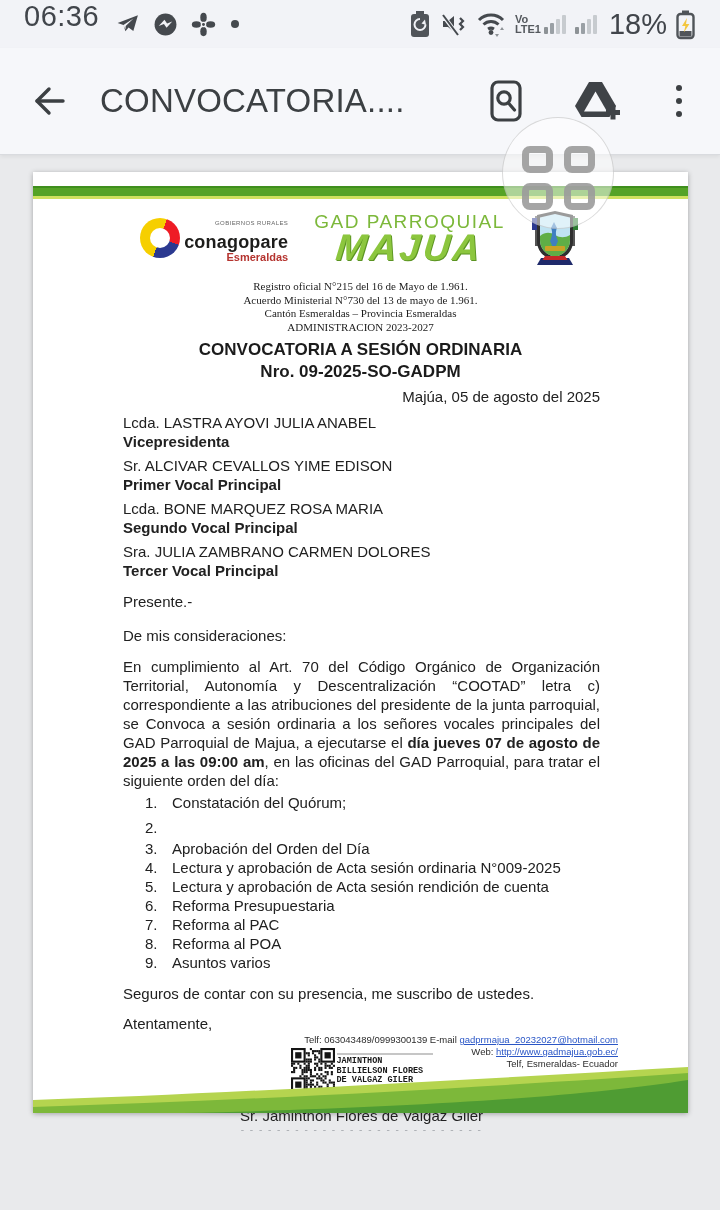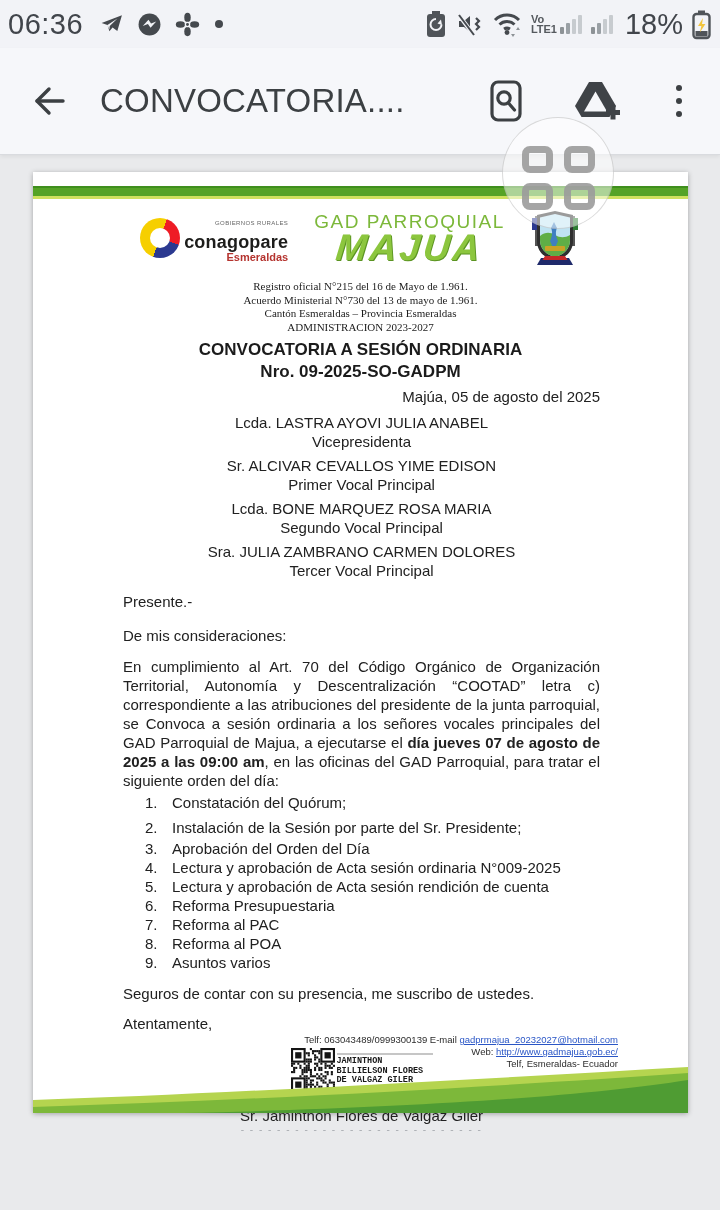--- a/index.html
+++ b/index.html
@@ -4,22 +4,22 @@
 <style>
   html,body{margin:0;padding:0;}
   body{
     width:720px;height:1210px;position:relative;overflow:hidden;
     background:#e9eaec;
     font-family:"Liberation Sans",sans-serif;
     -webkit-font-smoothing:antialiased;
   }
   
   .status-bar{
-    height:48px;background:#f2f3f7;display:flex;align-items:center;
-    padding:0 8px;box-sizing:border-box;
+    height:48px;background:#f2f3f7;display:flex;
+    padding:0 24px;box-sizing:border-box;
   }
   .sb-time{font-size:29px;color:#41454b;letter-spacing:.5px;}
   .sb-left{display:flex;align-items:center;gap:13px;margin-left:16px;}
   .sb-right{margin-left:auto;display:flex;align-items:center;gap:8px;}
   .sb-icon{display:block;}
   .sb-dot{width:8px;height:8px;border-radius:50%;background:#45494e;margin-left:2px;}
   .net-group{display:flex;align-items:flex-end;gap:2px;}
   .net-label{font-size:11px;line-height:10px;font-weight:700;color:#55595e;text-align:left;}
   .bars{display:flex;align-items:flex-end;gap:2px;height:20px;margin-left:1px;}
   .bars i{display:block;width:4px;border-radius:1px;}
@@ -65,22 +65,22 @@
   .gad-line{color:#7cb83a;font-size:19px;letter-spacing:1.5px;line-height:20px;}
   .gad-name{color:#8cc63e;font-size:37px;font-weight:800;font-style:italic;letter-spacing:3px;
     line-height:32px;transform:skewX(-6deg);text-shadow:1px 1px 0 #5b9422;}
   .shield{margin-left:8px;flex:0 0 auto;}
   
   .reg{margin-top:12px;text-align:center;font-family:"Liberation Serif",serif;font-size:11px;line-height:13.5px;color:#1c1c1c;}
   .doc-title{margin-top:5px;text-align:center;font-weight:700;font-size:17px;line-height:22px;color:#1b1b1b;}
   .date{margin-top:4px;text-align:right;padding-right:88px;line-height:19px;}
   
   .main{margin:7px 88px 0 90px;}
-  .recipient{margin-bottom:5px;text-align:center;}
-  .recipient .r-role{font-weight:400;}
+  .recipient{margin-bottom:5px;}
+  .recipient .r-role{font-weight:700;}
   .presente{margin-top:12px;}
   .salutation{margin-top:15px;}
   .para{margin-top:12px;text-align:justify;}
   .para b{font-weight:700;}
   .agenda{margin-top:3px;padding-left:22px;}
   .agenda-row{display:flex;}
   .agenda-row .num{width:27px;flex:0 0 auto;}
   .agenda-row.g1{margin-bottom:6px;}
   .agenda-row.g2{margin-bottom:2px;}
   .closing{margin-top:12px;}
@@ -304,21 +304,20 @@
 
       <div class="para"><span>En cumplimiento al Art. 70 del Código Orgánico de Organización Territorial, Autonomía y Descentralización “COOTAD” letra c) correspondiente a las atribuciones del presidente de la junta parroquial, se Convoca a sesión ordinaria a los señores vocales principales del GAD Parroquial de Majua, a ejecutarse el </span><b>día jueves  07 de agosto de 2025 a las 09:00 am</b><span>, en las oficinas del GAD Parroquial, para tratar el siguiente orden del día:</span></div>
 
       <div class="agenda">
         <div class="agenda-row g1">
             <span class="num">1.</span>
             <span class="txt">Constatación del Quórum;</span>
           </div>
         <div class="agenda-row g2">
             <span class="num">2.</span>
-            <span class="txt">Instalación de la Sesión por parte del Sr. Presidente;</span>
           </div>
         <div class="agenda-row">
             <span class="num">3.</span>
             <span class="txt">Aprobación del Orden del Día</span>
           </div>
         <div class="agenda-row">
             <span class="num">4.</span>
             <span class="txt">Lectura y aprobación de Acta sesión ordinaria N°009-2025</span>
           </div>
         <div class="agenda-row">

